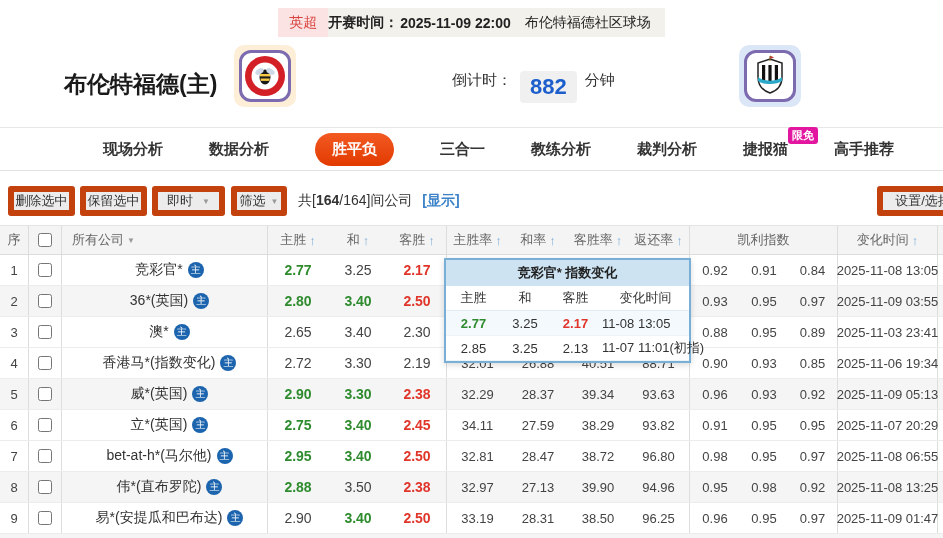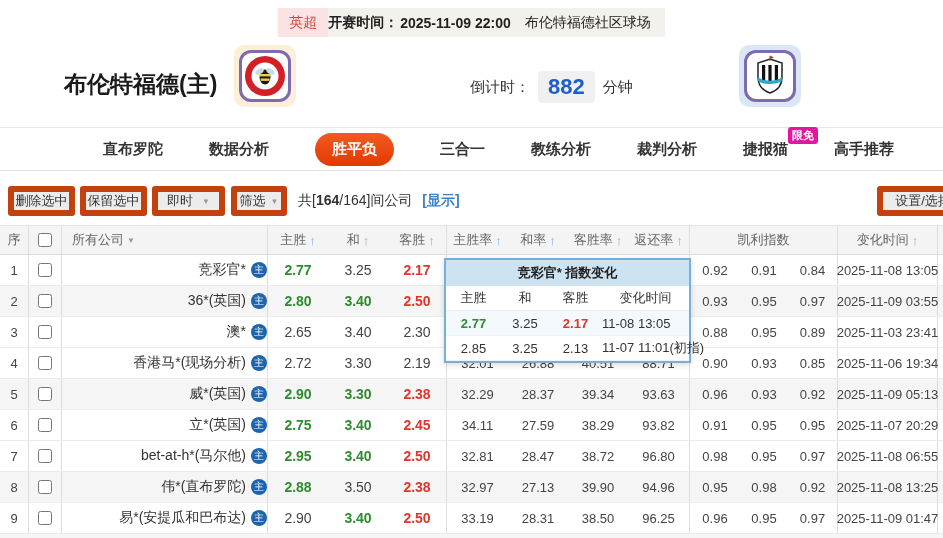--- a/index.html
+++ b/index.html
@@ -17,21 +17,21 @@
 
   
   .team-header { position:absolute; top:38px; left:0; width:943px; height:89px; }
   .team-name { position:absolute; font-size:23px; font-weight:bold; color:#1a1a1a; top:31px; }
   .home-name { left:64px; }
   .away-name { left:808px; }
   .logo-box { position:absolute; top:7px; width:62px; height:62px; border-radius:10px; display:flex; align-items:center; justify-content:center; }
   .home-logo-box { left:234px; background:#fdeed8; }
   .away-logo-box { left:739px; background:#dbe7f7; }
   .logo-inner { width:52px; height:52px; background:#fff; border:3px solid #7d6bb0; border-radius:12px; display:flex; align-items:center; justify-content:center; }
-  .countdown { position:absolute; left:452px; top:33px; display:flex; align-items:center; font-size:15px; color:#333;margin-left:18px; }
+  .countdown { position:absolute; left:452px; top:33px; display:flex; font-size:15px; color:#333; }
   .cd-value { background:#f0f0f0; border-radius:4px; padding:3px 10px; margin:0 8px; font-size:22px; font-weight:bold; color:var(--countdown-blue,#1b5ecc); }
 
   
   .navbar { position:absolute; top:127px; left:0; width:943px; height:44px; border-top:1px solid #e7e7e7; border-bottom:1px solid #e2e2e2; display:flex; align-items:center; justify-content:center; gap:46px; padding-left:54px; }
   .tab { position:relative; font-size:15px; font-weight:bold; color:#333; cursor:pointer; white-space:nowrap; }
   .tab.active { background:linear-gradient(#f25a22,#e23a00); color:#fff; padding:7px 17px; border-radius:17px; }
   .tab-badge { position:absolute; top:-13px; right:-30px; background:var(--badge-pink,#e3179f); color:#fff; font-size:11px; font-weight:bold; padding:1px 4px; border-radius:3px; }
 
   
   .toolbar { position:absolute; top:186px; left:0; width:943px; height:30px; }
@@ -51,21 +51,21 @@
   .table { position:absolute; top:225px; left:0; width:943px; }
   .thead { height:30px; background:#f4f4f4; border-top:1px solid #e4e4e4; border-bottom:1px solid #dcdcdc; font-size:13px; color:#666; }
   .hcell { display:flex; align-items:center; justify-content:center; gap:3px; white-space:nowrap; }
   .hcell.left { justify-content:flex-start; padding-left:10px; }
   .sort-arrow { color:#7fb0dc; font-weight:bold; font-size:13px; }
   .bR { border-right:1px solid #ddd; }
   .trow { height:31px; border-bottom:1px solid #ececec; font-size:13px; color:#444; background:#fff; }
   .trow.alt { background:#f5f5f5; }
   .trow.partial { height:7px; }
   .cell { display:flex; align-items:center; justify-content:center; white-space:nowrap; }
-  .c-comp { justify-content:flex-end; padding-left:10px; gap:5px; font-size:14px; color:#333; }
+  .c-comp { justify-content:center; padding-left:10px; gap:5px; font-size:14px; color:#333; }
   .home-tag { width:16px; height:16px; border-radius:50%; background:var(--tag-blue,#1d64ae); color:#fff; font-size:10px; display:flex; align-items:center; justify-content:center; flex:none; }
   .c-odd { font-size:14px; }
   .c-odd.green { color:var(--odds-green,#2e8b2e); font-weight:bold; }
   .c-odd.red { color:var(--odds-red,#e0352a); font-weight:bold; }
   .c-time { font-size:13px; color:#444; }
   input[type=checkbox] { width:14px; height:14px; accent-color:#fff; }
 
   
   .popup { position:absolute; left:444px; top:258px; width:247px; background:#fff; border:2px solid var(--popup-border,#79aed6); z-index:5; font-size:13px; box-shadow:0 2px 6px rgba(0,0,0,.15); }
   .popup-title { background:var(--popup-head,#cde3f2); height:26px; display:flex; align-items:center; justify-content:center; font-weight:bold; color:#222; }
@@ -121,21 +121,21 @@
           <rect x="25.8" y="10" width="3.2" height="18" fill="#111"></rect>
           <path d="M9 26 C14 30 28 30 33 26 L33 22 C27 27 15 27 9 22 Z" fill="#2aa9c9"></path>
           <path d="M21 4 L21 0.5 L25 2.5 L21 4" fill="#c53030"></path>
           <rect x="20.4" y="1" width="1.2" height="5" fill="#8a6d2f"></rect>
         </svg>
       </div>
     </div>
   </div>
 
   <div class="navbar">
-      <div class="tab"><span>直布罗陀</span></div>
+      <div class="tab"><span>现场分析</span></div>
       <div class="tab"><span>数据分析</span></div>
       <div class="tab active"><span>胜平负</span></div>
       <div class="tab"><span>三合一</span></div>
       <div class="tab"><span>教练分析</span></div>
       <div class="tab"><span>裁判分析</span></div>
       <div class="tab"><span>捷报猫</span><span class="tab-badge">限免</span></div>
       <div class="tab"><span>高手推荐</span></div>
     </div>
 
   <div class="toolbar">
@@ -267,21 +267,21 @@
           <div class="cell c-kelly bR">0.89</div>
           <div class="cell c-time bR">2025-11-03 23:41</div>
           <div class="cell "></div>
         </div>
         <div class="grid-row trow">
           <div class="cell bR">4</div>
           <div class="cell bR">
             <input type="checkbox" style="">
           </div>
           <div class="cell c-comp bR">
-            <span>香港马*(现场分析)</span>
+            <span>香港马*(指数变化)</span>
             <span class="home-tag">主</span>
           </div>
           <div class="cell c-odd ">2.72</div>
           <div class="cell c-odd ">3.30</div>
           <div class="cell c-odd  bR">2.19</div>
           <div class="cell c-rate">32.01</div>
           <div class="cell c-rate">26.88</div>
           <div class="cell c-rate">40.51</div>
           <div class="cell c-rate bR">88.71</div>
           <div class="cell c-kelly">0.90</div>

